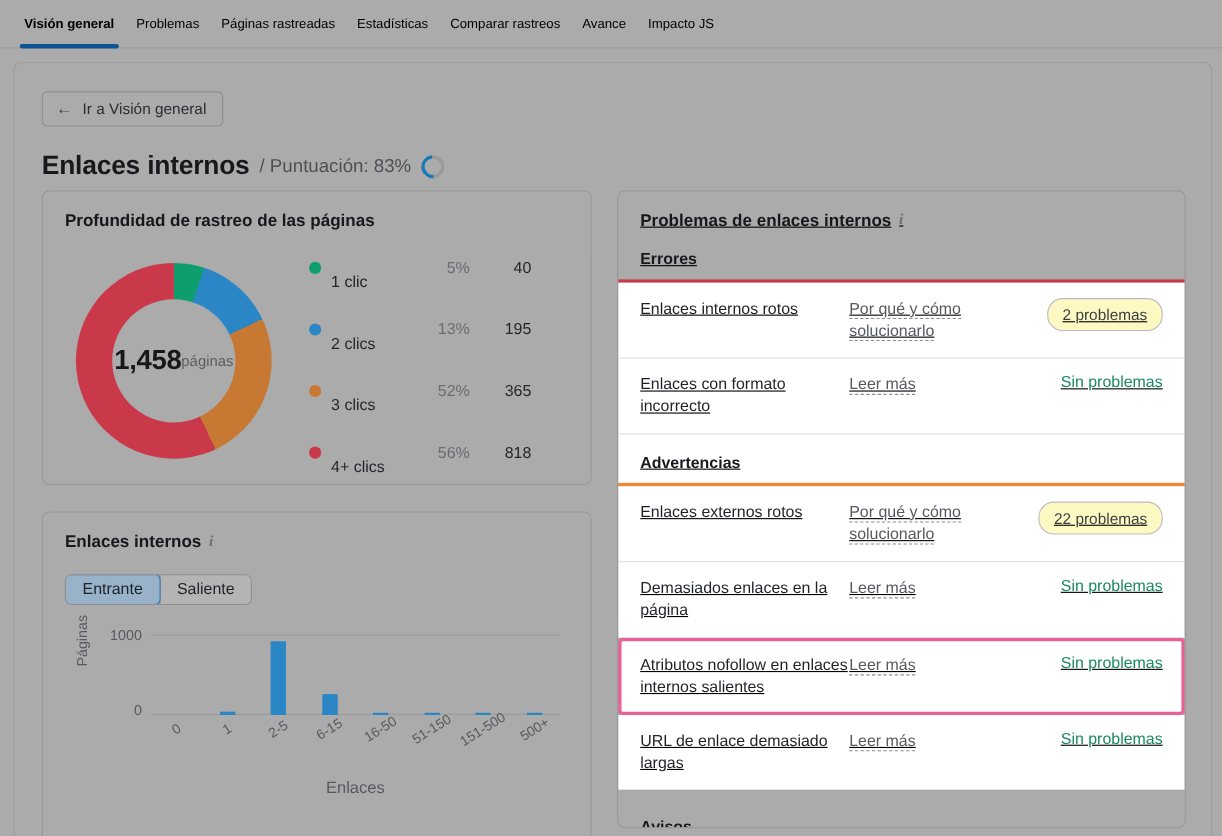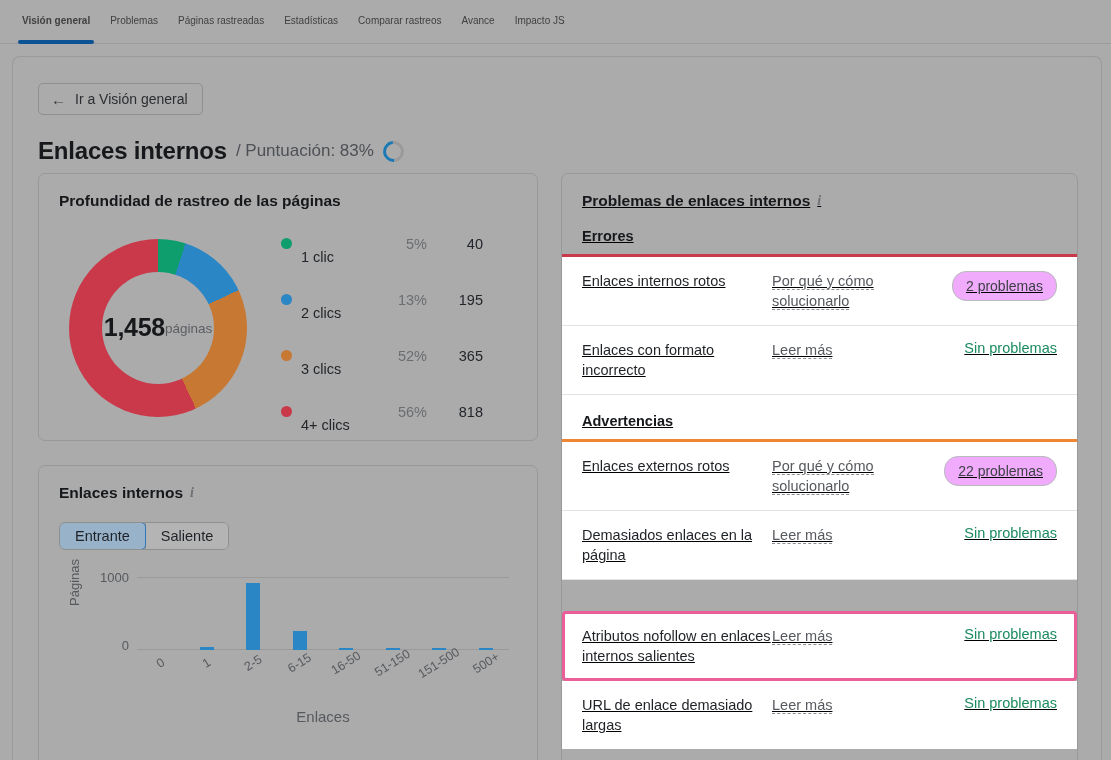--- a/index.html
+++ b/index.html
@@ -14,21 +14,21 @@
   
   .tabbar {
     position: absolute; left: 0; top: 0; width: 1111px; height: 44px;
     display: flex; align-items: flex-start; gap: 0;
     border-bottom: 1px solid #9b9b9b;
     background: #ababab;
   }
   .tab {
     position: relative;
     padding: 12px 10px 14px 10px;
-    font-size: 10px; color: #404040; white-space: nowrap;
+    font-size: 12px; color: #000000; white-space: nowrap;
     cursor: pointer; line-height: 18px;
   }
   .tab:first-child { margin-left: 12px; }
   .tab.active { font-weight: bold; }
   .tab.active::after {
     content: ""; position: absolute; left: 6px; right: 6px; bottom: 0;
     height: 4px; background: #0b5394; border-radius: 2px;
   }
 
   
@@ -168,28 +168,27 @@
   .irow .name { width: 190px; font-size: 14.5px; color: #1f2226; line-height: 20px; }
   .irow .link {
     width: 150px; font-size: 14.5px; color: #56595e; line-height: 20px;
     border-bottom: 0; cursor: pointer;
   }
   .irow .link span { border-bottom: 1px dashed #8a8d92; }
   .irow .right { flex: 1; display: flex; justify-content: flex-end; align-items: flex-start; }
   .badge {
     border: 1px solid #b9bbbe; border-radius: 14px;
     padding: 6px 13px; font-size: 14px; color: #3c3f44;
-    background: #f0abfc; white-space: nowrap; cursor: pointer;
+    background: #fef9c3; white-space: nowrap; cursor: pointer;
   }
   .ok { font-size: 14.5px; color: #1a8a5f; white-space: nowrap; }
 
   .irow.highlight {
     border: 3px solid #ea5f97; border-radius: 4px;
     padding: 12px 17px;
-    margin-top: 31px;
   }
   .tailgap { height: 26px; background: #ababab; }
   .tailtext {
     font-size: 14.5px; font-weight: bold; color: #16181b;
     padding: 0 20px; height: 8px; overflow: hidden;
   }
 </style>
 </head>
 <body>
 

